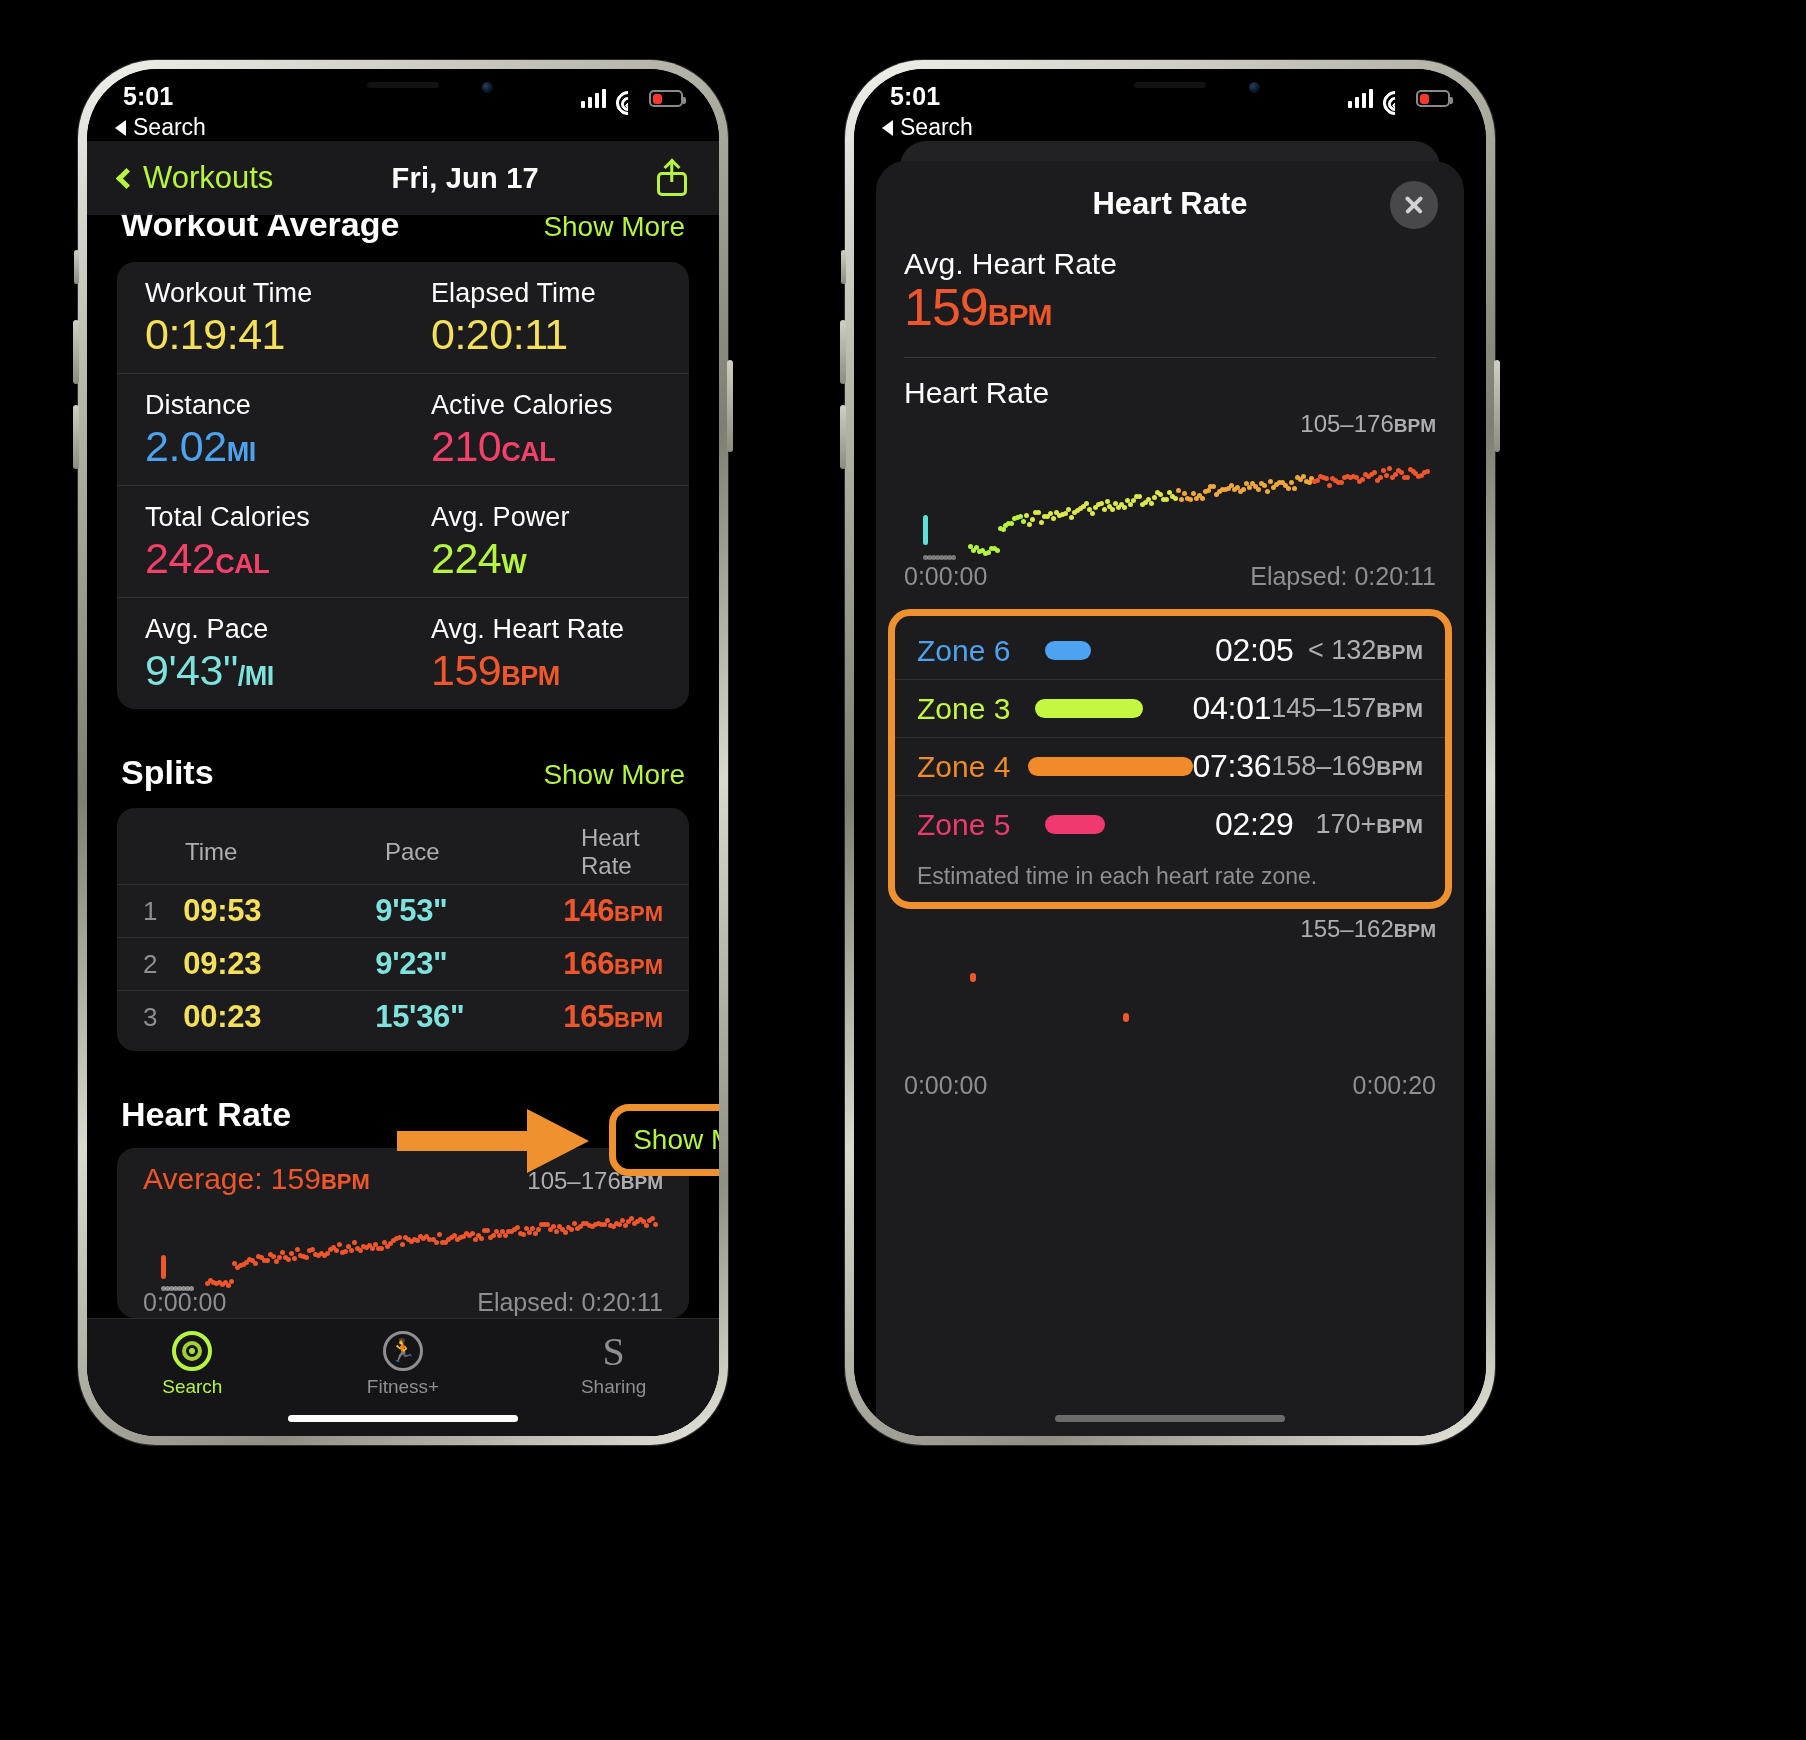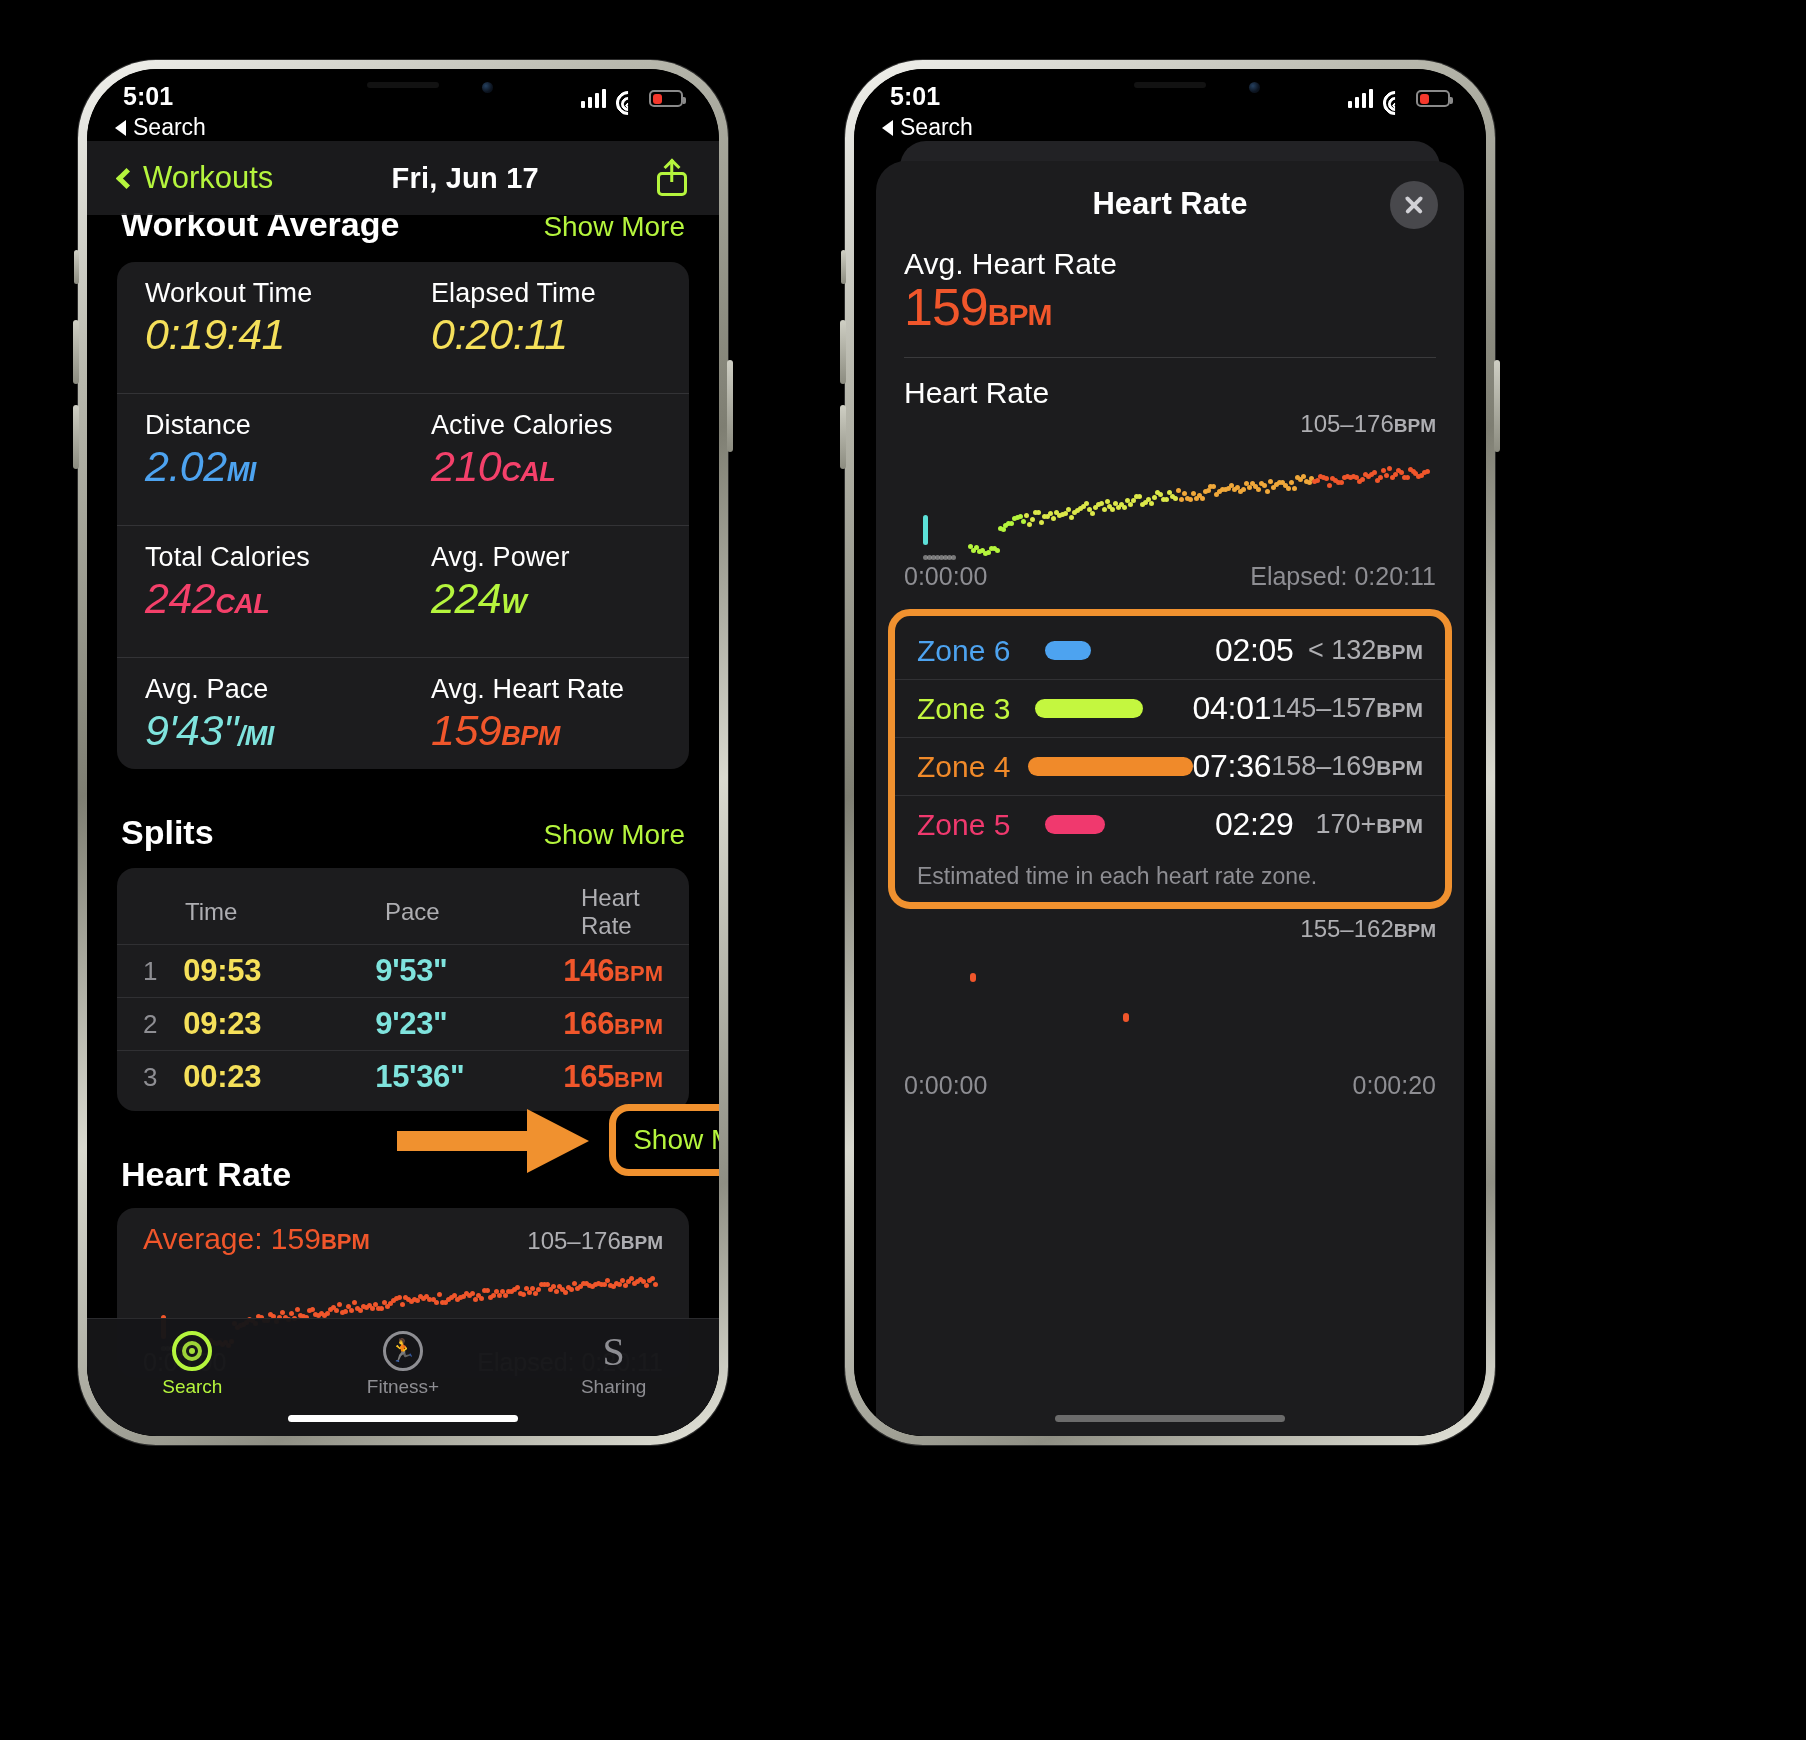--- a/index.html
+++ b/index.html
@@ -118,24 +118,24 @@
   .section-head .title { color:#fff; font-size:34px; font-weight:700; }
   .section-head .more { color:#b5f53d; font-size:28px; }
 
   .clipped-head { margin-top:-10px; opacity:1; }
 
   .card {
     margin: 18px 30px 0 30px;
     background:#1c1c1e; border-radius:18px; overflow:hidden;
   }
   .grid-row { display:flex; }
-  .grid-row + .grid-row .cell { border-top:1px solid #333336;margin-top:20px; }
+  .grid-row + .grid-row .cell { border-top:1px solid #333336; }
   .cell { width:50%; padding: 16px 0 14px 28px; }
   .cell .lbl { color:#fff; font-size:27px; font-weight:400; letter-spacing:.1px;}
-  .cell .val { font-size:43px; font-weight:500; margin-top:1px; letter-spacing:-.5px;font-style:italic;}
+  .cell .val { font-size:43px; font-weight:500; margin-top:1px; letter-spacing:-.5px;}
   .cell .val .u { font-size:27px; font-weight:600; }
 
   .c-yellow { color:#f5e05a; }
   .c-blue   { color:#4da3f0; }
   .c-pink   { color:#f4406a; }
   .c-green  { color:#b5f53d; }
   .c-cyan   { color:#7fe3dd; }
   .c-red    { color:#f0562b; }
   .c-z1     { color:#4da3f0; }
   .c-z2     { color:#5ce0d8; }

